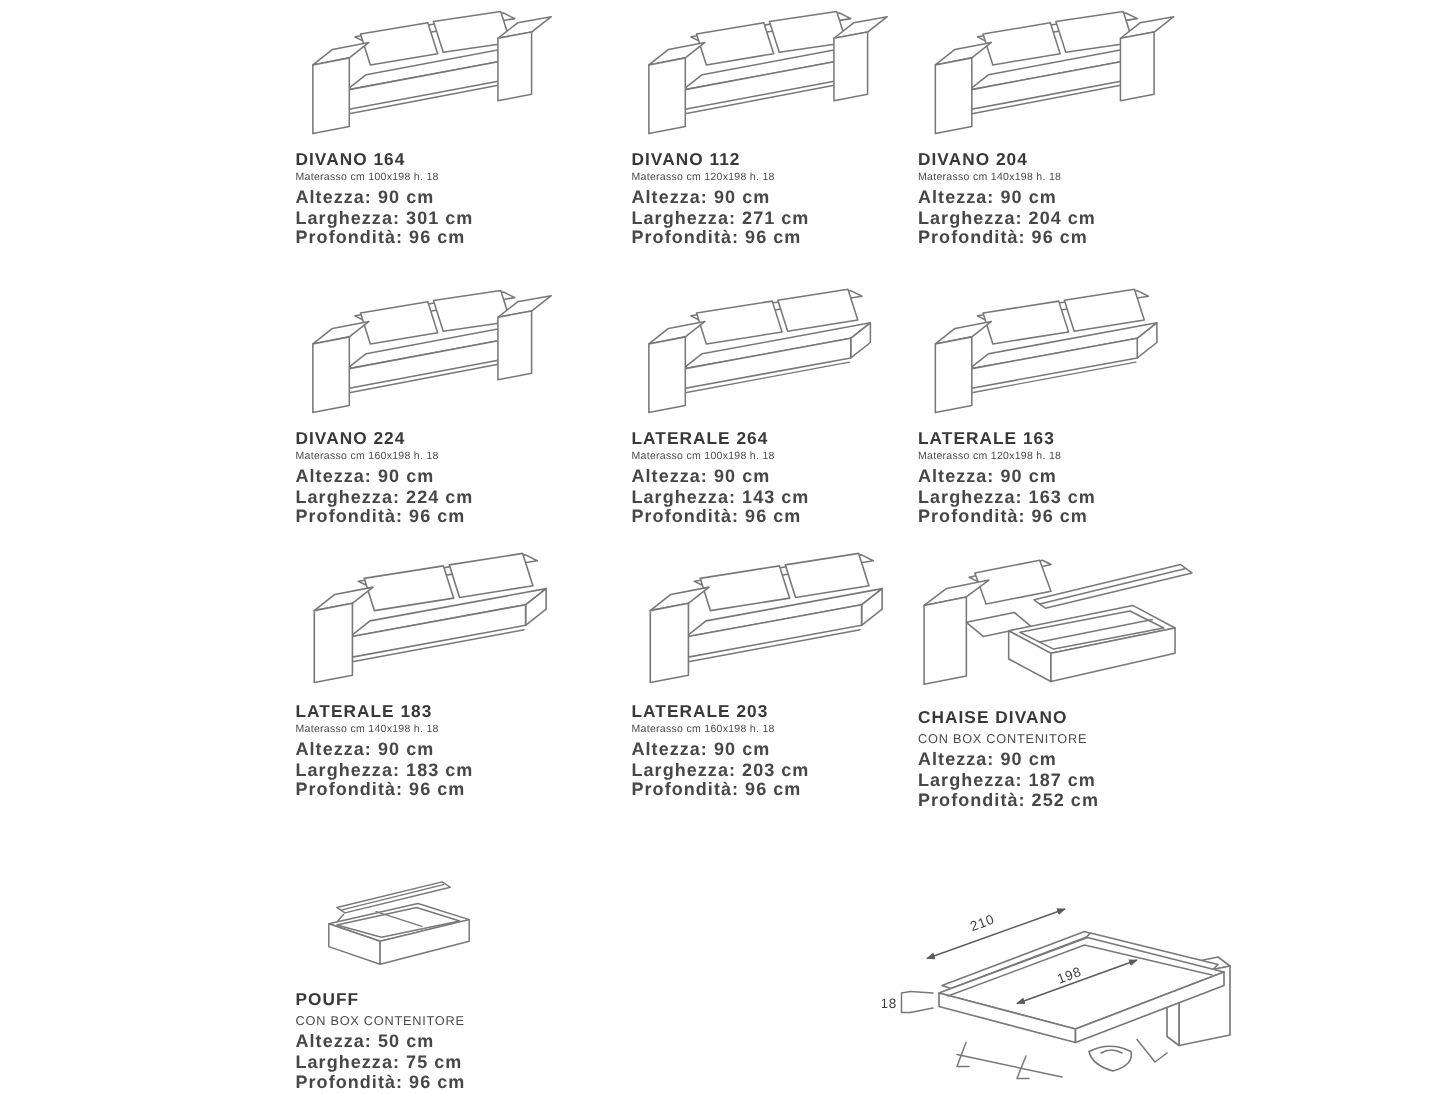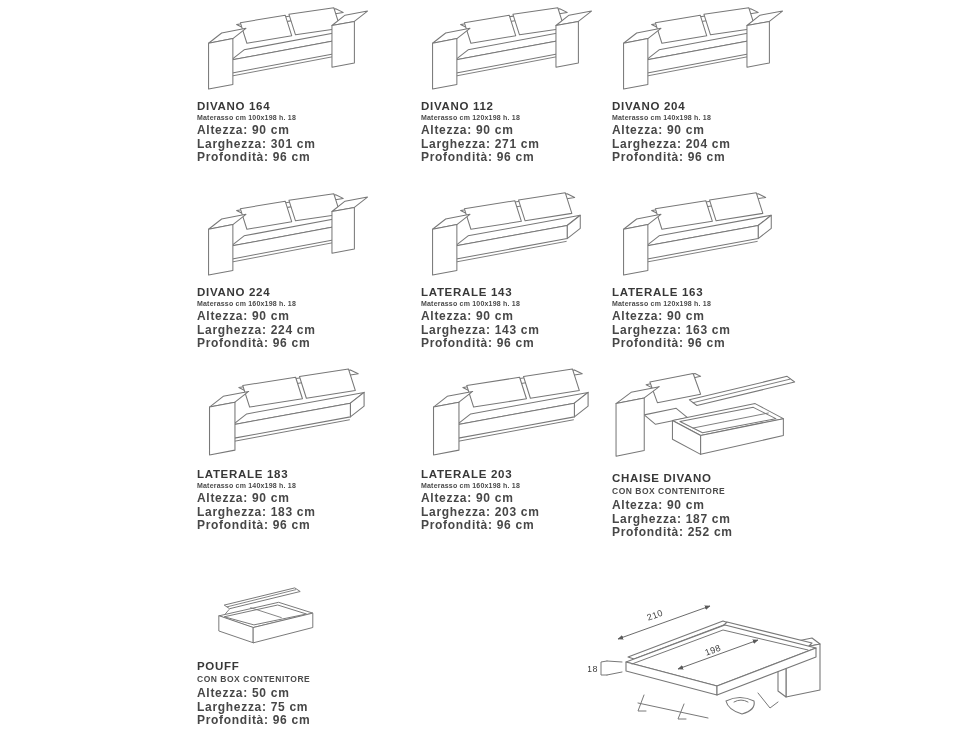--- a/index.html
+++ b/index.html
@@ -14,21 +14,21 @@
   .illus{margin:4px 0 0 4px;}
   .r2 .illus{margin-top:6px}
   .r4 .illus{margin:6px 0 0 10px}
   .specs{margin:6px 0 0 13px;color:#444;}
   .r3 .specs{margin-top:8px}
   .pname{
     margin:0 0 2px 0;font-size:11.5px;font-weight:bold;color:#383838;
     letter-spacing:0.7px;
   }
   .psub{
-    margin:0 0 3px 0;font-size:7px;font-weight:bold;color:#4a4a4a;
+    margin:0 0 3px 0;font-size:7px;font-weight:normal;color:#4a4a4a;
     letter-spacing:0.2px;
   }
   .psub.lg{font-size:8.5px;letter-spacing:0.5px;}
   .pline{
     font-size:12px;line-height:13.5px;color:#474747;letter-spacing:0.7px;font-weight:bold;
   }
   .bed{position:absolute;left:588px;top:598px;width:278px;height:128px;}
   svg .ln{fill:#fff;stroke:#787878;stroke-width:1.1;stroke-linejoin:round;stroke-linecap:round;}
   svg .wire{fill:none;stroke:#787878;stroke-width:1;stroke-linejoin:round;stroke-linecap:round;}
   svg .dim{fill:none;stroke:#5a5a5a;stroke-width:0.9;}
@@ -180,21 +180,21 @@
     </div>
   </div>
 
   <div class="cell r2 c2">
     <div class="illus">
       <svg width="196" height="86" viewBox="0 0 200 92" preserveAspectRatio="xMinYMin meet">
           <use href="#sofa-laterale"></use>
         </svg>
     </div>
     <div class="specs">
-      <h3 class="pname">LATERALE 143</h3>
+      <h3 class="pname">LATERALE 264</h3>
       <div class="psub">Materasso cm 100x198 h. 18</div>
       <div class="pline">Altezza: 90 cm</div>
       <div class="pline">Larghezza: 143 cm</div>
       <div class="pline">Profondità: 96 cm</div>
     </div>
   </div>
 
   <div class="cell r2 c3">
     <div class="illus">
       <svg width="196" height="86" viewBox="0 0 200 92" preserveAspectRatio="xMinYMin meet">

